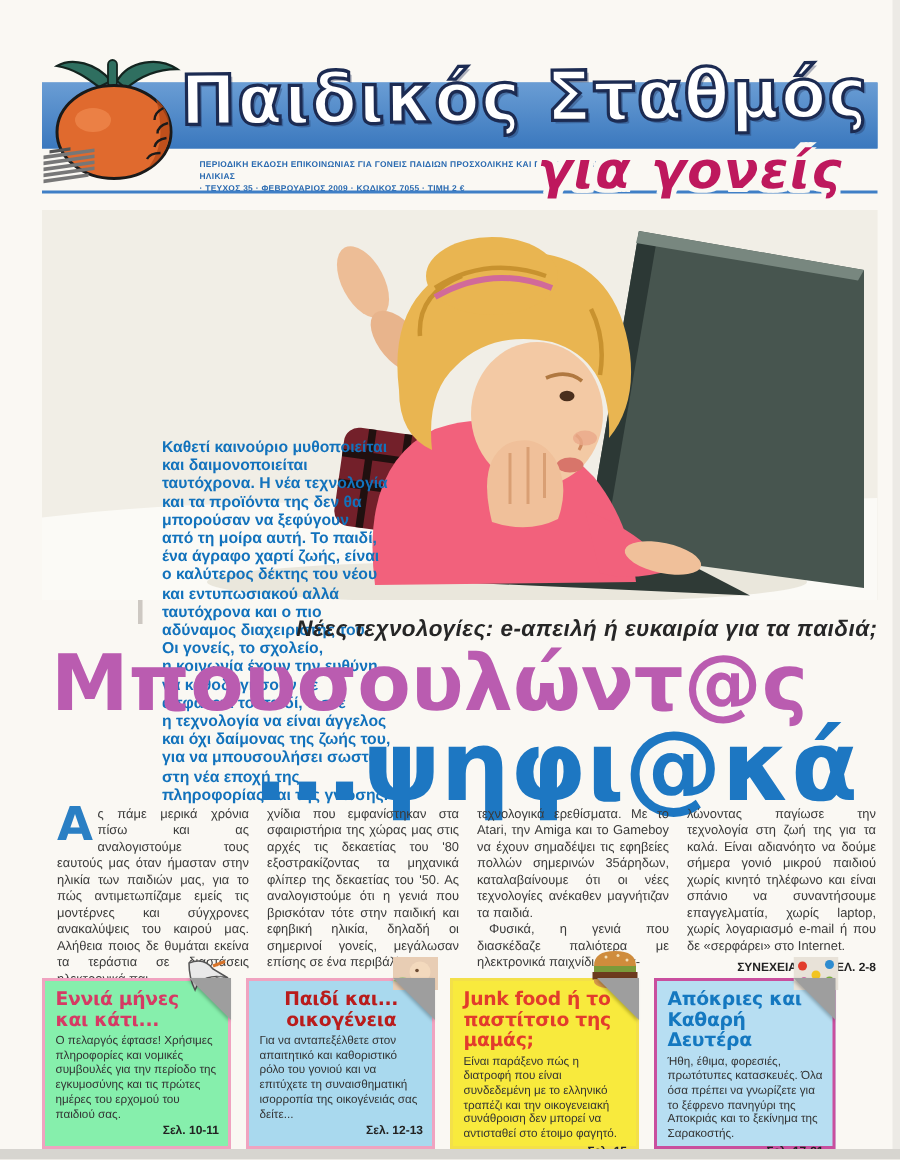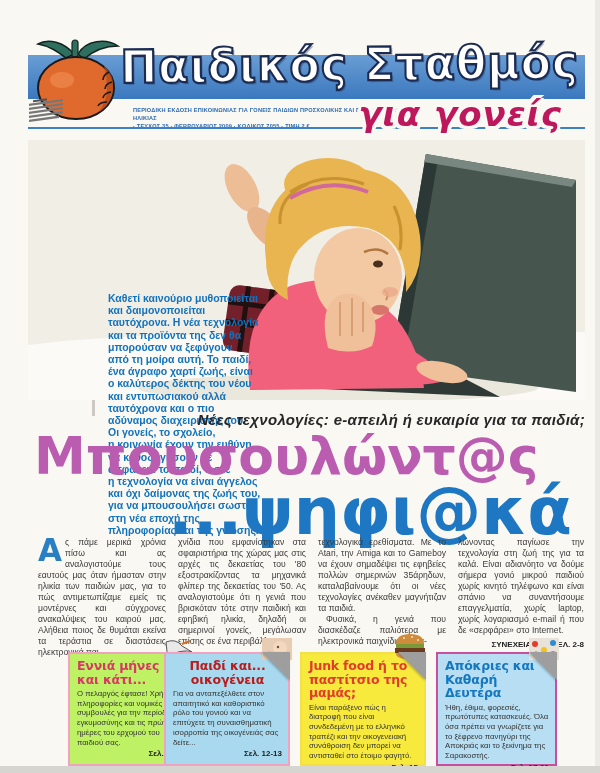--- a/index.html
+++ b/index.html
@@ -182,21 +182,21 @@
   <div class="col c2">χνίδια που εμφανίστηκαν στα σφαιριστήρια της χώρας μας στις αρχές τις δεκαετίας του '80 εξοστρακίζοντας τα μηχανικά φλίπερ της δεκαετίας του '50. Ας αναλογιστούμε ότι η γενιά που βρισκόταν τότε στην παιδική και εφηβική ηλικία, δηλαδή οι σημερινοί γονείς, μεγάλωσαν επίσης σε ένα περιβάλλον με</div>
   <div class="col c3">
     <p>τεχνολογικά ερεθίσματα. Με το Atari, την Amiga και το Gameboy να έχουν σημαδέψει τις εφηβείες πολλών σημερινών 35άρηδων, καταλαβαίνουμε ότι οι νέες τεχνολογίες ανέκαθεν μαγνήτιζαν τα παιδιά.</p>
     <p>Φυσικά, η γενιά που διασκέδαζε παλιότερα με ηλεκτρονικά παιχνίδια, μεγα-</p>
   </div>
   <div class="col c4">
     <span>λώνοντας παγίωσε την τεχνολογία στη ζωή της για τα καλά. Είναι αδιανόητο να δούμε σήμερα γονιό μικρού παιδιού χωρίς κινητό τηλέφωνο και είναι σπάνιο να συναντήσουμε επαγγελματία, χωρίς laptop, χωρίς λογαριασμό e-mail ή που δε «σερφάρει» στο Internet.</span>
     <span class="continuation">ΣΥΝΕΧΕΙΑ ΣΤΙΣ ΣΕΛ. 2-8</span>
   </div>
 
-  <div class="teaser t1" style="background-color: #bef264; border-color: rgb(240, 163, 192); margin-left: 40px;">
+  <div class="teaser t1" style="background-color: #86efac; border-color: rgb(240, 163, 192);">
     <div class="fold">
       <svg class="chip" width="34" height="26" viewBox="0 0 34 26">
         <path d="M4,4 Q14,0 20,8 L30,14 Q22,12 16,14 Q10,16 8,22 Q4,14 4,4Z" fill="#e9e9e9" stroke="#555" stroke-width="1"></path>
         <circle cx="25" cy="18" r="5" fill="#f6f6f6" stroke="#777"></circle>
         <path d="M20,6 L28,3" stroke="#d8742a" stroke-width="2"></path>
       </svg>
       <div class="tri"></div>
     </div>
     <h3 style="color: rgb(214, 58, 100);">Εννιά μήνες
 και κάτι...</h3>

